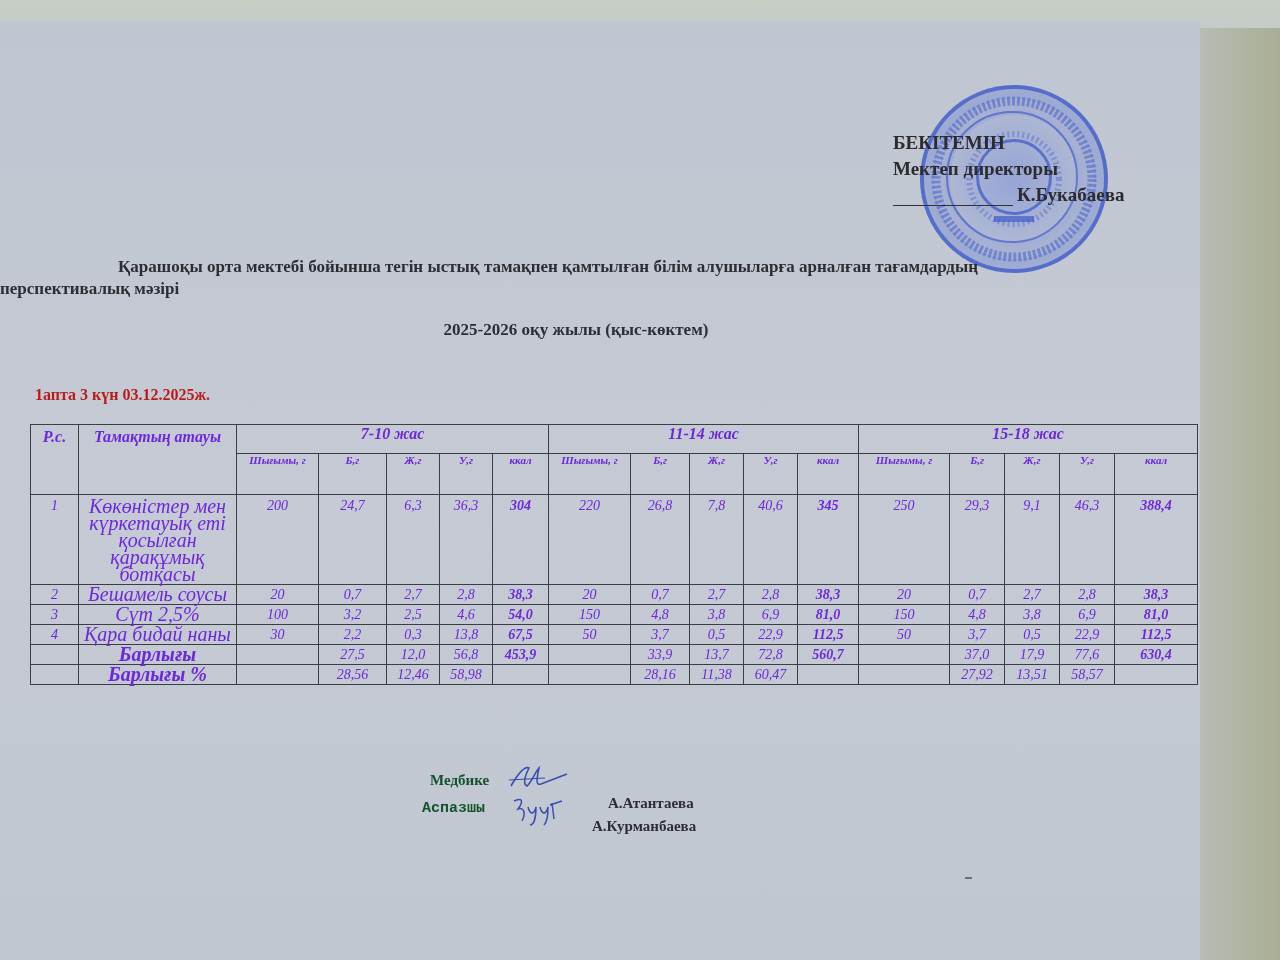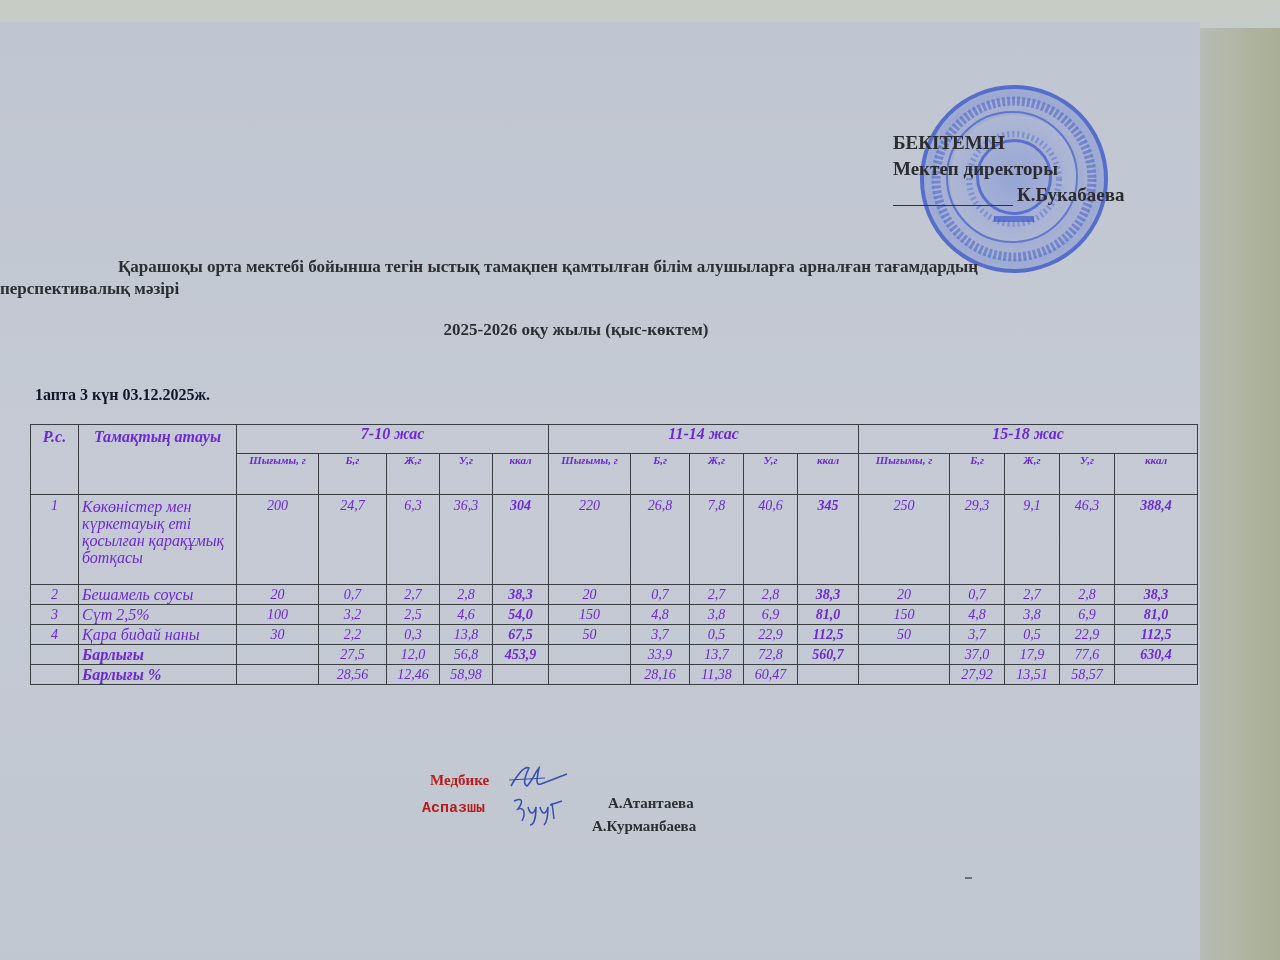--- a/index.html
+++ b/index.html
@@ -32,44 +32,44 @@
     .stamp .inner { position: absolute; left: 22px; top: 22px; width: 128px; height: 128px; border-radius: 50%; border: 2px solid rgba(50,80,200,0.6); }
     .stamp .emblem { position: absolute; left: 52px; top: 50px; width: 70px; height: 70px; border-radius: 50%; border: 3px solid rgba(50,80,200,0.65); }
     .stamp .ring-text { position: absolute; left: 0; top: 0; width: 180px; height: 180px; }
 
     
     .title { position: absolute; left: 0; top: 256px; width: 1200px; text-align: center; font-weight: bold; font-size: 17px; line-height: 22px; color: #2d2d33; }
     .title .t1 { position: absolute; left: 118px; top: 0; white-space: nowrap; text-align: center; }
     .title .t2 { position: absolute; left: 0; width: 1152px; top: 22px; text-align: left; }
     .title .t3 { position: absolute; left: 0; width: 1152px; top: 45px; text-align: center; margin-top: 18px; }
 
-    .dayline { position: absolute; left: 35px; top: 386px; font-weight: bold; font-size: 16px; color: #0f172a; white-space: nowrap; }
+    .dayline { position: absolute; left: 35px; top: 386px; font-weight: bold; font-size: 16px; color: #b91c1c; white-space: nowrap; }
 
     
     table.menu {
       position: absolute; left: 30px; top: 424px; width: 1167px;
       border-collapse: collapse; table-layout: fixed;
       font-size: 14px; color: #6d28d9; font-style: italic;
     }
     table.menu td, table.menu th { border: 1px solid #3d3d44; padding: 0 3px; vertical-align: top; }
     table.menu th { font-weight: bold; }
     .h1 th { height: 28px; font-size: 16px; vertical-align: middle; }
     .h1 th.rs, .h1 th.name { vertical-align: top; padding-top: 3px; }
     .h2 th { height: 40px; font-size: 11px; vertical-align: top; padding-top: 4px; line-height: 13px; }
     td.num { text-align: center; }
     td.kcal { text-align: center; font-weight: bold; }
     td.rs { text-align: center; }
-    td.food { text-align: left; line-height: 17px; font-size: 16px; }
+    td.food { text-align: center; line-height: 17px; font-size: 20px; }
     tr.r1 td { height: 86px; padding-top: 3px; }
     tr.rs-row td { height: 19px; line-height: 19px; }
     td.bold-label { font-weight: bold; }
 
     
     .sigs { position: absolute; left: 0; top: 0; }
-    .sig-label { position: absolute; font-weight: bold; font-size: 15px; color: #b91c1c; white-space: nowrap; }
+    .sig-label { position: absolute; font-weight: bold; font-size: 15px; color: #14532d; white-space: nowrap; }
     .sig-name { position: absolute; font-weight: bold; font-size: 15px; color: #2d2d33; white-space: nowrap; margin-top: 11px; }
     .scribble { position: absolute; }
     .dot-mark { position: absolute; left: 965px; top: 877px; width: 7px; height: 2px; background: #6b6e78; }
   </style>
 </head>
 <body>
 
 <div class="top-band"></div>
 <div class="paper"></div>
 

